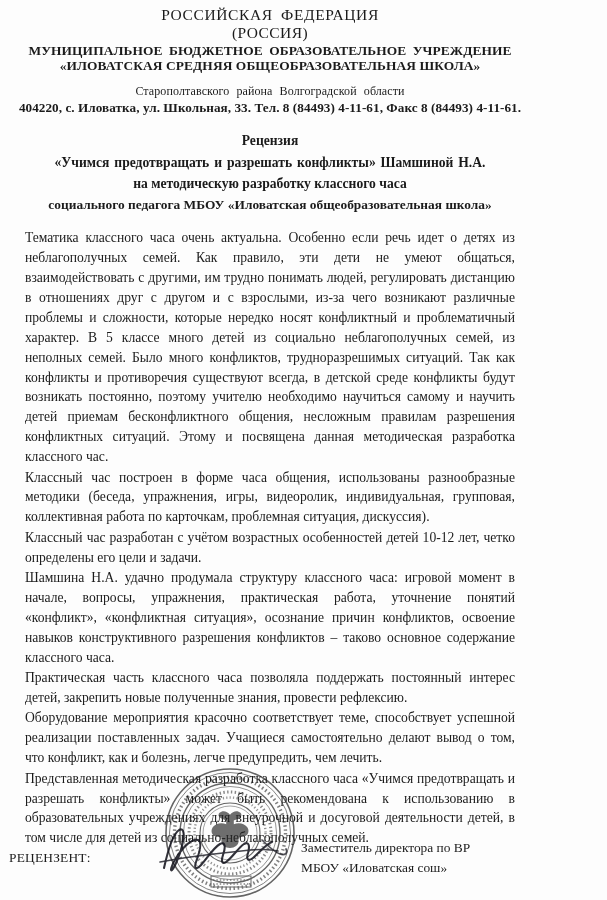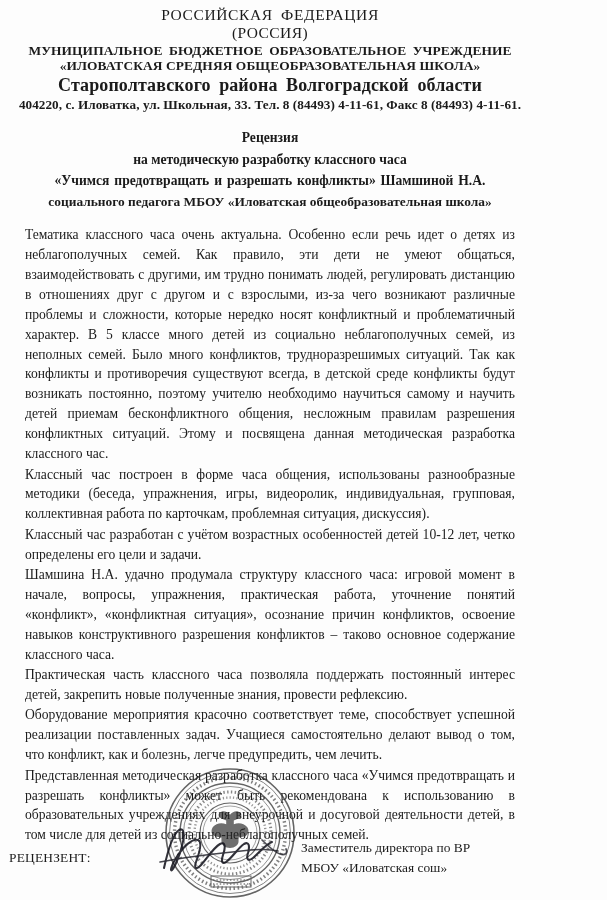--- a/index.html
+++ b/index.html
@@ -49,25 +49,25 @@
     word-spacing: 3px;
     margin-top: 1px;
   }
   .lh-l4 {
     font-size: 13.4px;
     font-weight: bold;
     letter-spacing: 0.1px;
     margin-top: 0px;
   }
   .lh-l5 {
-    font-size: 18px;
-    font-weight: bold;
+    font-size: 12px;
+    font-weight: normal;
     letter-spacing: 0.1px;
     word-spacing: 4px;
-    margin-top: 1px;
+    margin-top: 11px;
   }
   .lh-l6 {
     font-size: 13.2px;
     font-weight: bold;
     letter-spacing: 0.05px;
     margin-top: 1px;
   }
 
   
   .titleblock {
@@ -155,22 +155,22 @@
     <div class="lh-line lh-l1">РОССИЙСКАЯ ФЕДЕРАЦИЯ</div>
     <div class="lh-line lh-l2">(РОССИЯ)</div>
     <div class="lh-line lh-l3">МУНИЦИПАЛЬНОЕ БЮДЖЕТНОЕ ОБРАЗОВАТЕЛЬНОЕ УЧРЕЖДЕНИЕ</div>
     <div class="lh-line lh-l4">«ИЛОВАТСКАЯ СРЕДНЯЯ ОБЩЕОБРАЗОВАТЕЛЬНАЯ ШКОЛА»</div>
     <div class="lh-line lh-l5">Старополтавского района  Волгоградской области</div>
     <div class="lh-line lh-l6">404220, с. Иловатка, ул. Школьная, 33. Тел. 8 (84493) 4-11-61, Факс 8 (84493) 4-11-61.</div>
   </div>
 
   <div class="titleblock">
     <div class="tb-line tb-1">Рецензия</div>
+    <div class="tb-line tb-3">«Учимся предотвращать и разрешать конфликты»  Шамшиной Н.А.</div>
     <div class="tb-line tb-2">на методическую разработку классного часа</div>
-    <div class="tb-line tb-3">«Учимся предотвращать и разрешать конфликты»  Шамшиной Н.А.</div>
     <div class="tb-line tb-4">социального педагога МБОУ «Иловатская общеобразовательная школа»</div>
   </div>
 
   <div class="body-text">
     <p class="para">Тематика классного часа очень актуальна. Особенно если речь идет о детях из неблагополучных семей. Как правило, эти дети не умеют общаться, взаимодействовать с другими, им трудно понимать людей, регулировать дистанцию в отношениях друг с другом и с взрослыми, из-за чего возникают различные проблемы и сложности, которые нередко носят конфликтный и проблематичный характер. В 5 классе  много детей из социально неблагополучных семей, из неполных семей. Было много конфликтов, трудноразрешимых ситуаций. Так как конфликты и противоречия существуют всегда, в детской среде конфликты будут возникать постоянно, поэтому учителю необходимо научиться самому и научить детей приемам бесконфликтного общения, несложным правилам разрешения конфликтных ситуаций. Этому и посвящена данная методическая разработка классного час.</p>
     <p class="para"> Классный час построен в форме часа общения, использованы разнообразные методики (беседа, упражнения, игры, видеоролик, индивидуальная, групповая, коллективная работа по карточкам, проблемная ситуация, дискуссия).</p>
     <p class="para">Классный час разработан с учётом возрастных особенностей  детей 10-12 лет, четко определены его цели и задачи.</p>
     <p class="para">Шамшина Н.А. удачно продумала структуру классного часа: игровой момент в начале, вопросы, упражнения, практическая работа, уточнение понятий «конфликт», «конфликтная ситуация», осознание причин конфликтов, освоение навыков конструктивного разрешения конфликтов – таково основное содержание классного часа.</p>
     <p class="para">Практическая часть классного часа позволяла поддержать постоянный интерес детей, закрепить новые полученные знания, провести рефлексию.</p>
     <p class="para">Оборудование мероприятия красочно соответствует теме, способствует успешной реализации поставленных задач. Учащиеся самостоятельно делают вывод о том, что конфликт, как и болезнь, легче предупредить, чем лечить.</p>

